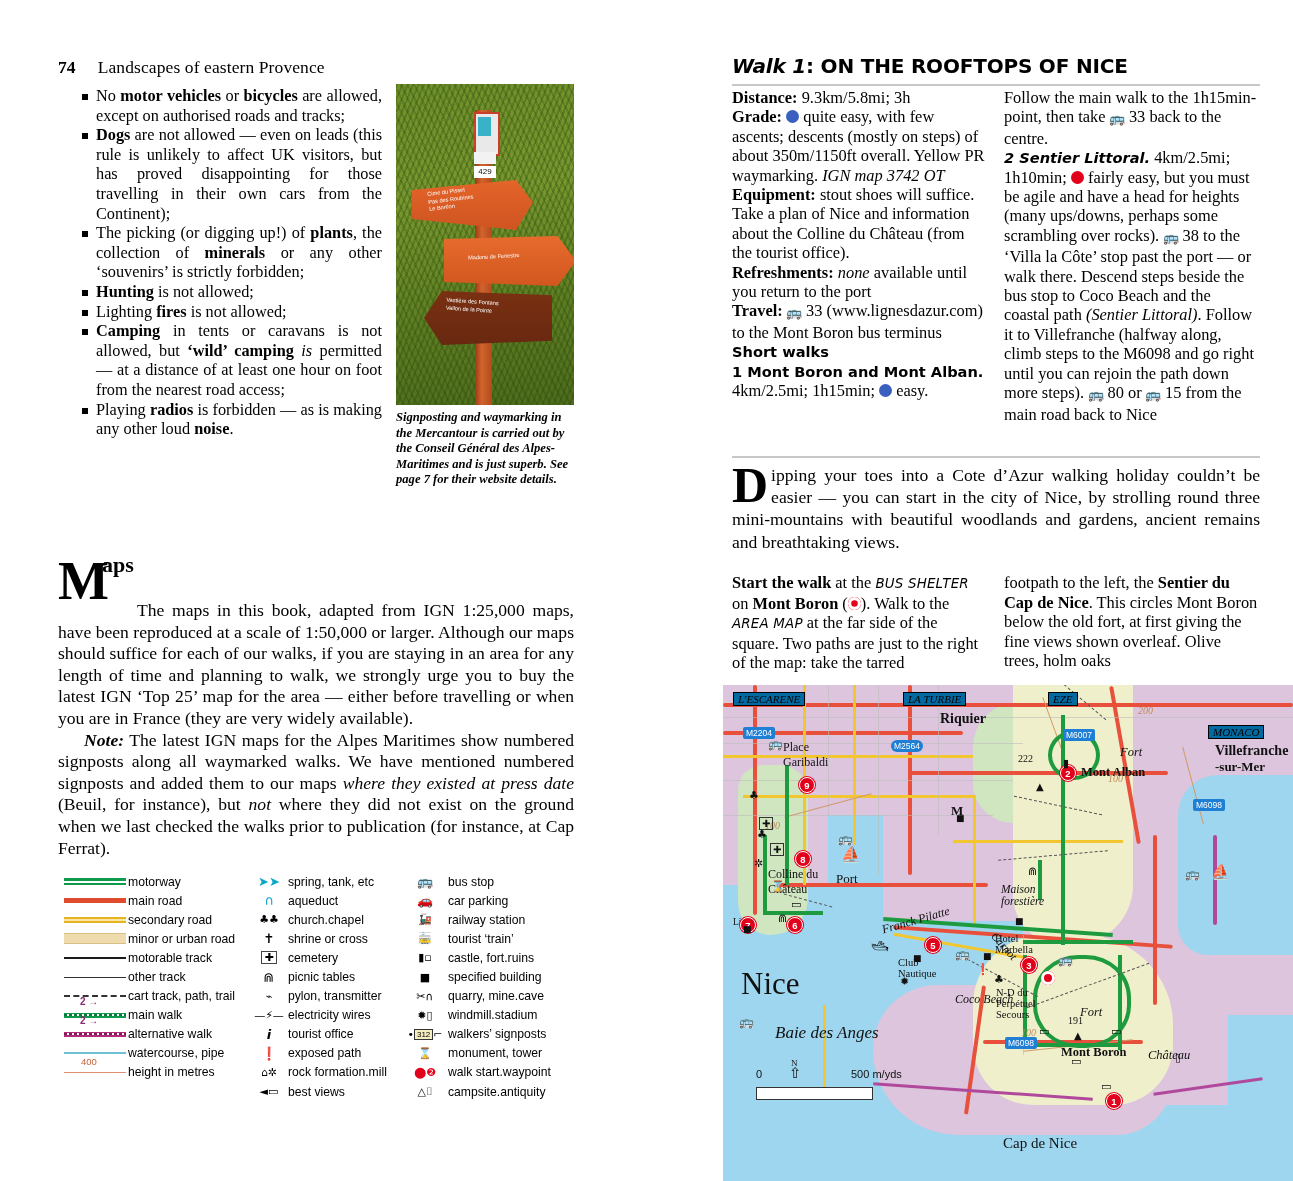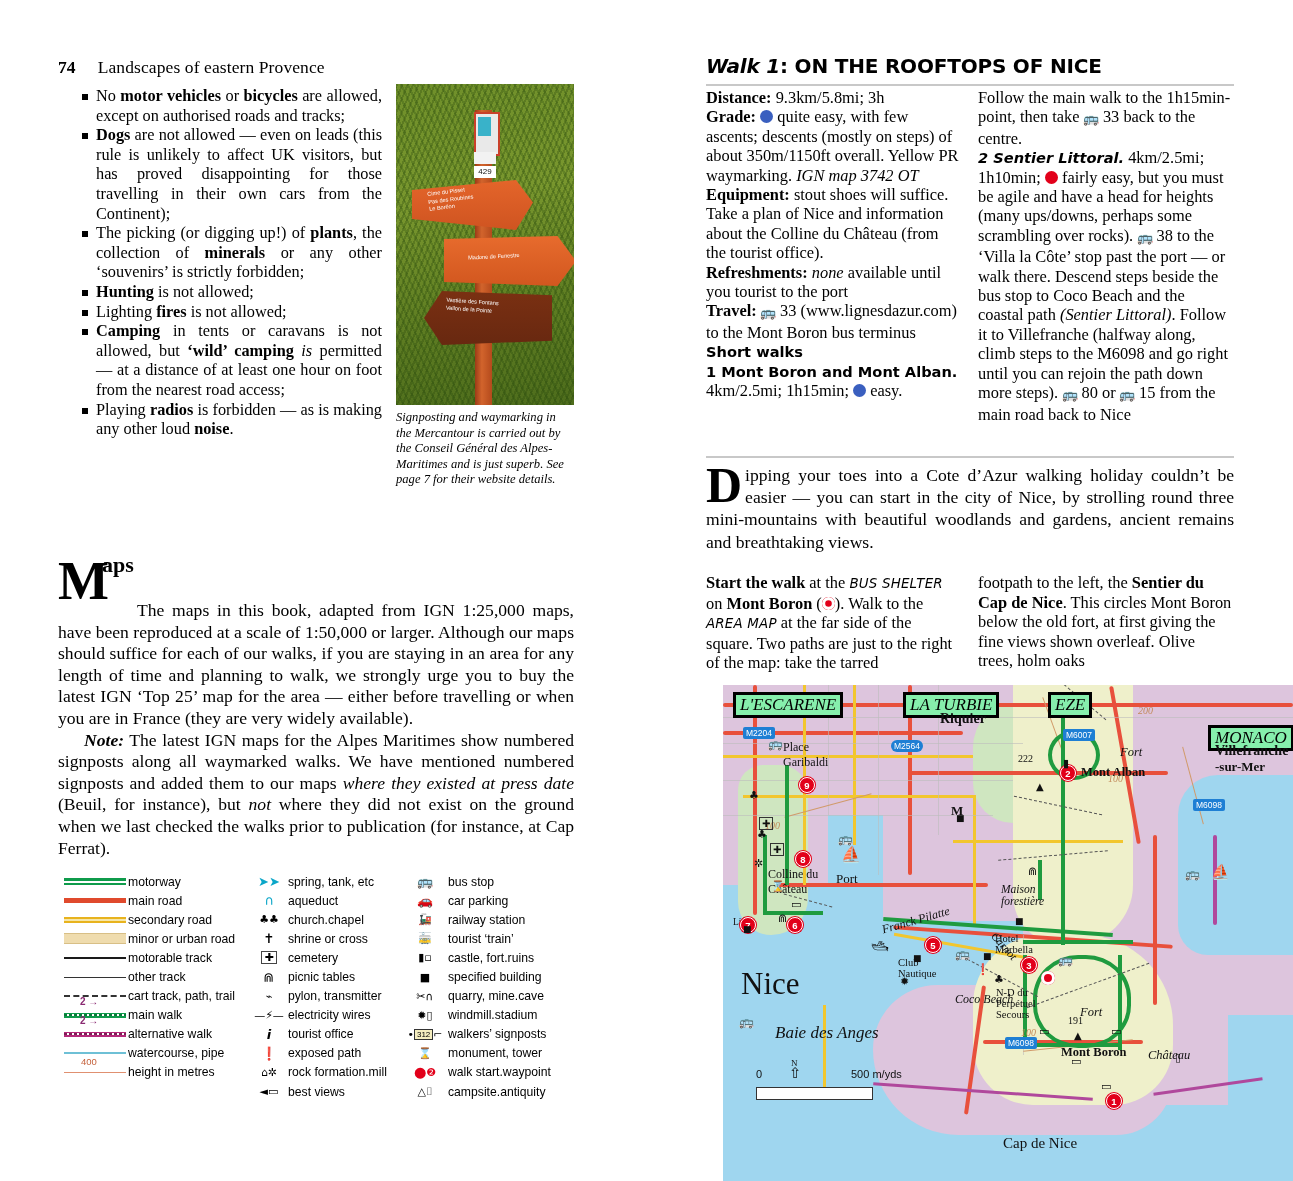--- a/index.html
+++ b/index.html
@@ -61,21 +61,21 @@
         clip-path:polygon(0% 20%, 86% 0%, 100% 45%, 86% 100%, 0% 78%);}
   .sign.b{left:48px;top:152px;width:116px;height:40px;background:linear-gradient(180deg,#e76b2d,#d2571f);
         clip-path:polygon(0% 6%, 86% 0%, 100% 50%, 86% 100%, 0% 92%);}
   .sign.c{left:28px;top:207px;width:112px;height:44px;background:linear-gradient(180deg,#7a3012,#682810);
         clip-path:polygon(14% 0%, 100% 8%, 100% 92%, 14% 100%, 0% 50%);}
   .sign.a div{transform:rotate(-7deg);margin-left:8px;}
   .sign.b div{transform:rotate(-3deg);margin-left:16px;margin-top:11px;}
   .sign.c div{transform:rotate(4deg);margin-left:14px;margin-top:4px;}
 
   .photo-cap{position:absolute;left:396px;top:410px;width:178px;
-     font-size:12.6px;line-height:15.6px;font-style:italic;font-weight:normal;}
+     font-size:12.6px;line-height:15.6px;font-style:italic;font-weight:bold;}
 
   
   .legend{position:absolute;left:62px;top:872px;width:520px;}
   .legcol{position:absolute;top:0;}
   .legcol.c1{left:0;width:185px;}
   .legcol.c2{left:188px;width:160px;}
   .legcol.c3{left:340px;width:185px;}
   .legrow{display:flex;align-items:center;height:19.1px;}
   .legrow .sym{flex:0 0 66px;display:flex;align-items:center;justify-content:center;height:19px;position:relative;}
   .legrow.c2row .sym{flex:0 0 38px;}
@@ -106,21 +106,21 @@
   .gl.sm{font-size:11px;}
   .gl.blue{color:#0aa6c8;}
   .gl.red{color:#e2001a;}
   .signpost-box{display:inline-block;border:1px solid #333;background:#f5eec0;
      font-family:"Liberation Sans",sans-serif;font-size:8px;padding:0 2px;vertical-align:middle;}
 
   
   .gutter{position:absolute;left:717px;top:0;width:1px;height:1181px;background:#ffffff;}
 
   
-  .right-page{position:absolute;left:691px;top:0;width:576px;height:1181px;}
+  .right-page{position:absolute;left:717px;top:0;width:576px;height:1181px;}
   .walk-title{position:absolute;left:15px;top:54px;width:528px;
      font-family:"DejaVu Sans",sans-serif;font-weight:bold;font-size:20px;letter-spacing:-0.2px;}
   .walk-title .w1{font-style:italic;}
   .rule{position:absolute;left:15px;width:528px;height:1.6px;background:#c8c8c8;}
 
   .infocols{position:absolute;left:15px;top:88px;width:528px;}
   .infocol{position:absolute;top:0;font-size:16.4px;line-height:19.4px;}
   .infocol.L{left:0;width:253px;}
   .infocol.R{left:272px;width:256px;}
   .infocol b{font-weight:bold;}
@@ -151,22 +151,22 @@
   .m-yellow{background:#eff0cb;}
   .m-sea{background:#9fd6ef;}
   .rd{background:#e8503c;border-radius:2px;}
   .rd-y{background:#f2c62e;}
   .rd-g{background:#bdbdbd;}
   .trail{background:#1f9b3f;}
   .dash{border-top:1.3px dashed #555;height:0;}
   .mlabel{font-family:"Liberation Serif",serif;font-size:12px;color:#111;white-space:nowrap;}
   .mlabel.it{font-style:italic;}
   .mlabel.b{font-weight:bold;}
-  .mbox{background:#86efac;border:3px solid #000000;font-family:"Liberation Serif",serif;
-        font-style:italic;font-size:17px;padding:0 4px;white-space:nowrap;}
+  .mbox{background:#0369a1;border:1px solid #000000;font-family:"Liberation Serif",serif;
+        font-style:italic;font-size:11px;padding:0 4px;white-space:nowrap;}
   .mroadno{background:#1e7fd4;color:#fff;font-family:"Liberation Sans",sans-serif;
         font-size:8.5px;padding:1px 3px;border-radius:2px;white-space:nowrap;}
   .wp{width:14px;height:14px;border-radius:50%;background:#e2001a;color:#fff;
       font-family:"Liberation Sans",sans-serif;font-size:9.5px;font-weight:bold;
       display:flex;align-items:center;justify-content:center;border:1.4px solid #fff;
       box-shadow:0 0 0 1px #e2001a;}
   .wpstart{width:14px;height:14px;border-radius:50%;background:#e2001a;
       box-shadow:inset 0 0 0 3px #fff;}
   .micon{font-family:"DejaVu Sans",sans-serif;font-size:12px;color:#111;}
   .nice-lbl{font-family:"Liberation Serif",serif;font-size:31px;color:#111;}
@@ -493,21 +493,21 @@
   <div class="right-page">
 
     <div class="walk-title"><span class="w1">Walk 1</span><span>: ON THE ROOFTOPS OF NICE</span></div>
     <div class="rule" style="top:84px"></div>
 
     <div class="infocols">
       <div class="infocol L">
         <b>Distance:</b><span> 9.3km/5.8mi; 3h</span><br>
         <b>Grade:</b> <span class="dot blue"></span><span> quite easy, with few ascents; descents (mostly on steps) of about 350m/1150ft overall. Yellow PR waymarking. </span><i>IGN map 3742 OT</i><br>
         <b>Equipment:</b><span> stout shoes will suffice. Take a plan of Nice and information about the Colline du Château (from the tourist office).</span><br>
-        <b>Refreshments:</b><i> none</i><span> available until you tourist to the port</span><br>
+        <b>Refreshments:</b><i> none</i><span> available until you return to the port</span><br>
         <b>Travel:</b> <span class="busglyph">🚌</span><span> 33 (www.lignesdazur.com) to the Mont Boron bus terminus</span><br>
         <span class="sans-b">Short walks</span><br>
         <span class="sans-b">1 Mont Boron and Mont Alban.</span><span> 4km/2.5mi; 1h15min;</span> <span class="dot blue"></span><span> easy.</span>
       </div>
       <div class="infocol R">
         <span>Follow the main walk to the 1h15min-point, then take</span> <span class="busglyph">🚌</span><span> 33 back to the centre.</span><br>
         <span class="sans-bi">2 Sentier Littoral.</span><span> 4km/2.5mi; 1h10min;</span> <span class="dot red"></span><span> fairly easy, but you must be agile and have a head for heights (many ups/downs, perhaps some scrambling over rocks).</span> <span class="busglyph">🚌</span><span> 38 to the ‘Villa la Côte’ stop past the port — or walk there. Descend steps beside the bus stop to Coco Beach and the coastal path </span><i>(Sentier Littoral)</i><span>. Follow it to Villefranche (halfway along, climb steps to the M6098 and go right until you can rejoin the path down more steps).</span> <span class="busglyph">🚌</span><span> 80 or</span> <span class="busglyph">🚌</span><span> 15 from the main road back to Nice</span>
       </div>
     </div>
 

